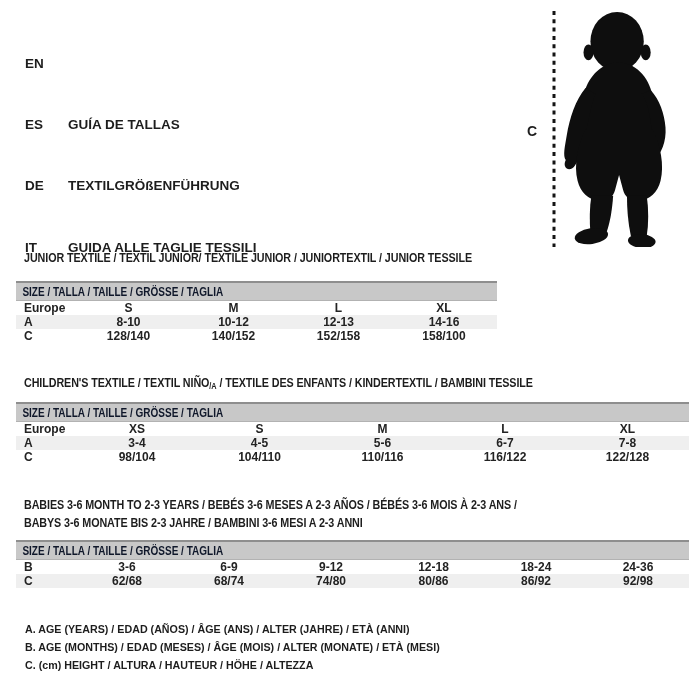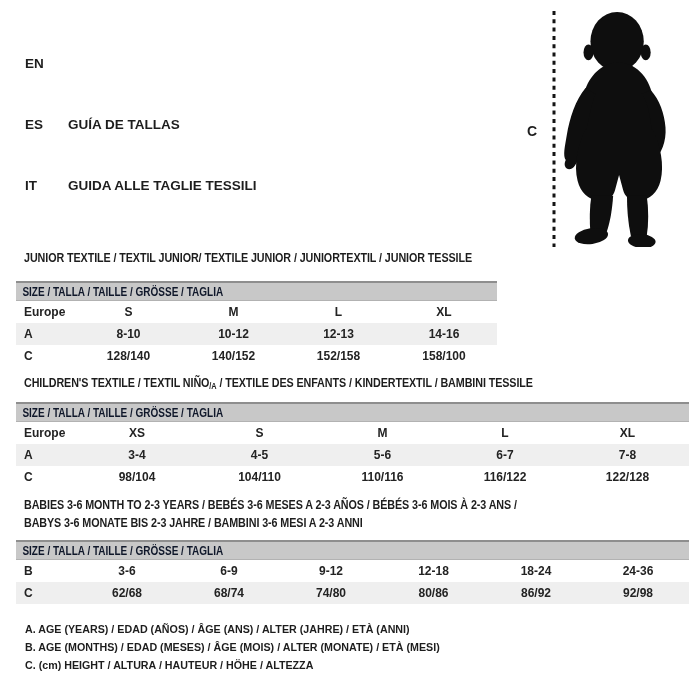--- a/index.html
+++ b/index.html
@@ -22,21 +22,21 @@
 
   
   .sec-title{
     font-weight:700;font-size:12.5px;white-space:nowrap;
     transform:scaleX(0.86);transform-origin:left center;letter-spacing:-0.1px;
   }
   .sub{font-size:8.5px;vertical-align:-2px;}
 
   
   table{border-collapse:collapse;table-layout:fixed;font-weight:700;font-size:12px;color:#232323;}
-  td{padding:0;height:22px;text-align:center;vertical-align:middle;overflow:hidden;white-space:nowrap;}
+  td{padding:0;height:14px;text-align:center;vertical-align:middle;overflow:hidden;white-space:nowrap;}
   tr.band td{
     background:#c8c8c8;border-top:2px solid #8e8e8e;border-bottom:1px solid #b2b2b2;
     text-align:left;height:17px;color:#0f172a;
   }
   tr.band td .band-text{
     display:inline-block;transform:scaleX(0.8);transform-origin:left center;
     padding-left:8px;font-size:12.5px;
   }
   td.lbl{text-align:left;padding-left:8px;}
   tr.shade td{background:#efefef;}
@@ -54,20 +54,24 @@
 </head>
 <body>
 
 <div class="abs lang-list">
   <div class="lang-row">
     <span class="lang-code">EN</span>
   </div>
   <div class="lang-row">
     <span class="lang-code">ES</span>
     <span class="lang-title">GUÍA DE TALLAS</span>
+  </div>
+  <div class="lang-row">
+    <span class="lang-code">DE</span>
+    <span class="lang-title">TEXTILGRÖßENFÜHRUNG</span>
   </div>
   <div class="lang-row">
     <span class="lang-code">IT</span>
     <span class="lang-title">GUIDA ALLE TAGLIE TESSILI</span>
   </div>
 </div>
 
 <div class="abs c-label">C</div>
 <svg class="abs measure-svg" width="6" height="236" viewBox="0 0 6 236">
   <line x1="3" y1="0" x2="3" y2="236" stroke="#141414" stroke-width="3" stroke-dasharray="4 4.3"></line>

